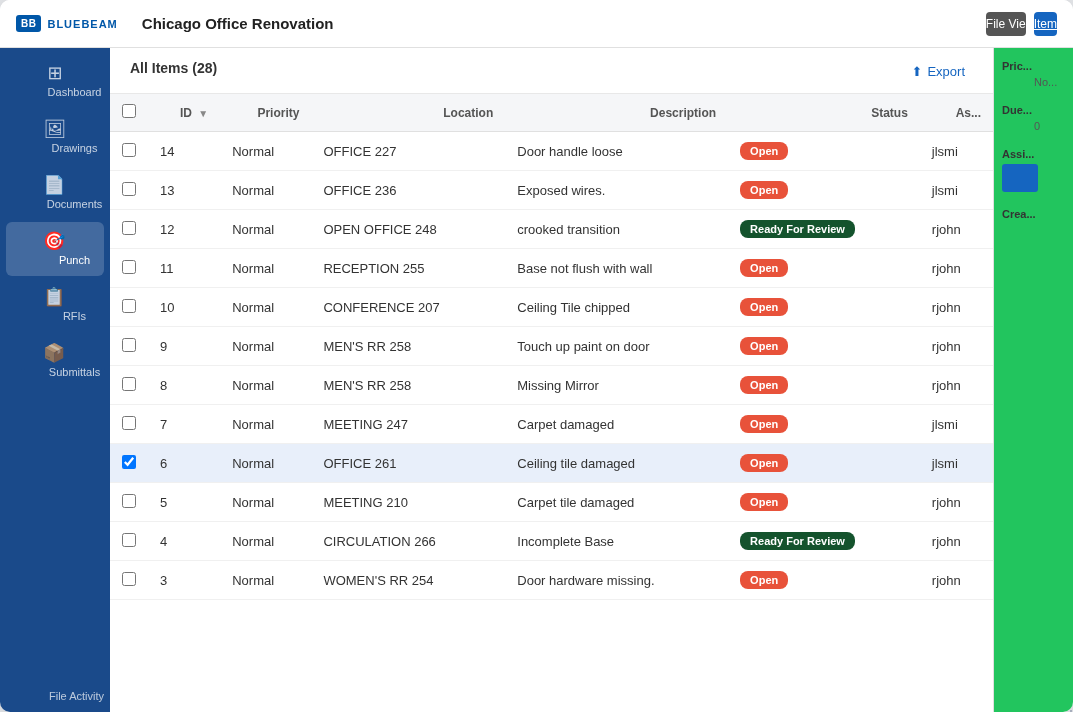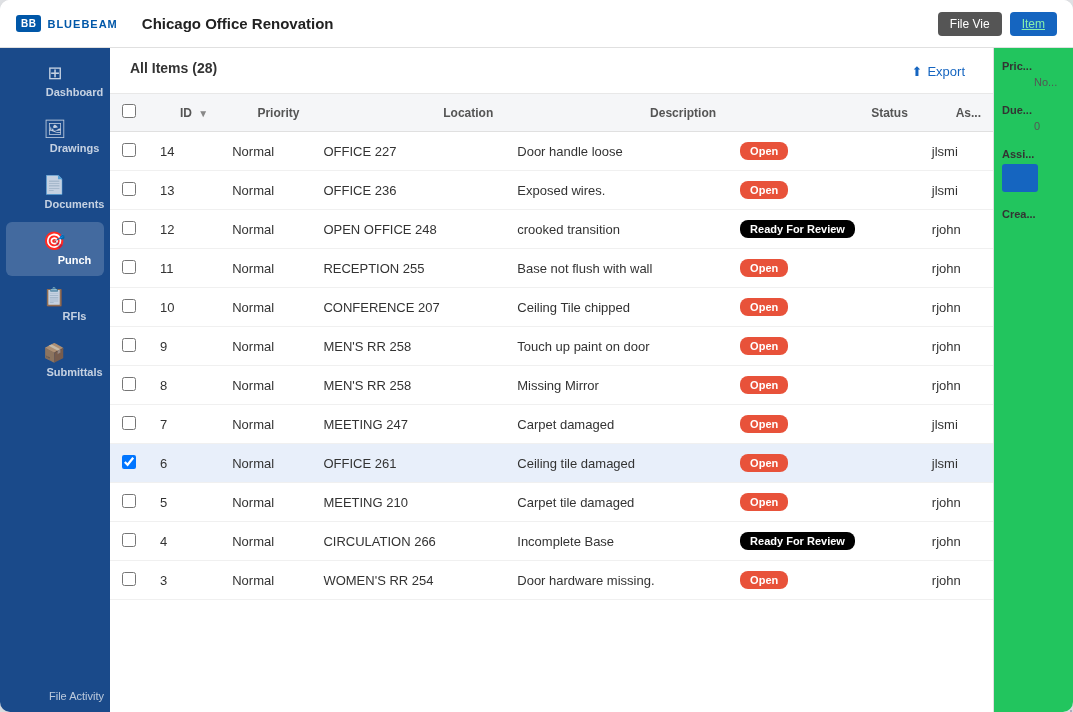--- a/index.html
+++ b/index.html
@@ -53,28 +53,28 @@
       font-size: 15px;
       font-weight: 600;
       color: #222;
       flex: 1;
     }
     .title-bar-btn {
       background: #555;
       color: #fff;
       border: none;
       border-radius: 4px;
-      padding: 5px 12px;
+      padding: 5px 0;
       font-size: 12px;
       cursor: pointer;
       margin-left: 8px;
     }
     .title-bar-btn-blue {
       background: #1565c0;
-      color: #86efac;
+      color: #ffffff;
       text-decoration: underline;
     }
 
     
     .main-layout {
       display: flex;
       flex: 1;
       overflow: hidden;
     }
 
@@ -102,21 +102,21 @@
       transition: background 0.15s;
     }
     .sidebar-item.active {
       background: rgba(255,255,255,0.18);
       color: #fff;
     }
     .sidebar-icon {
       font-size: 18px;
       line-height: 1;
     }
-    .sidebar-label { font-size: 11px; font-weight: 700; margin-left: 39px; }
+    .sidebar-label { font-size: 11px; font-weight: 400; margin-left: 39px; }
     .sidebar-bottom {
       margin-top: auto;
       padding: 10px 6px;
       color: rgba(255,255,255,0.7);
       font-size: 11px;
       text-align: right;
       cursor: pointer;
     }
 
     
@@ -195,21 +195,21 @@
 
     .status-badge {
       display: inline-block;
       padding: 3px 10px;
       border-radius: 8px;
       font-size: 11px;
       font-weight: 600;
       color: #fff;
     }
     .status-open { background: #e8523a; }
-    .status-review { background: #000000; color: #fff; }
+    .status-review { background: #14532d; color: #fff; }
 
     
     .right-panel {
       width: 80px;
       background: #22c55e;
       border-left: 1px solid #e0e0e0;
       flex-shrink: 0;
       padding: 12px 8px;
       font-size: 11px;
       color: #555;

